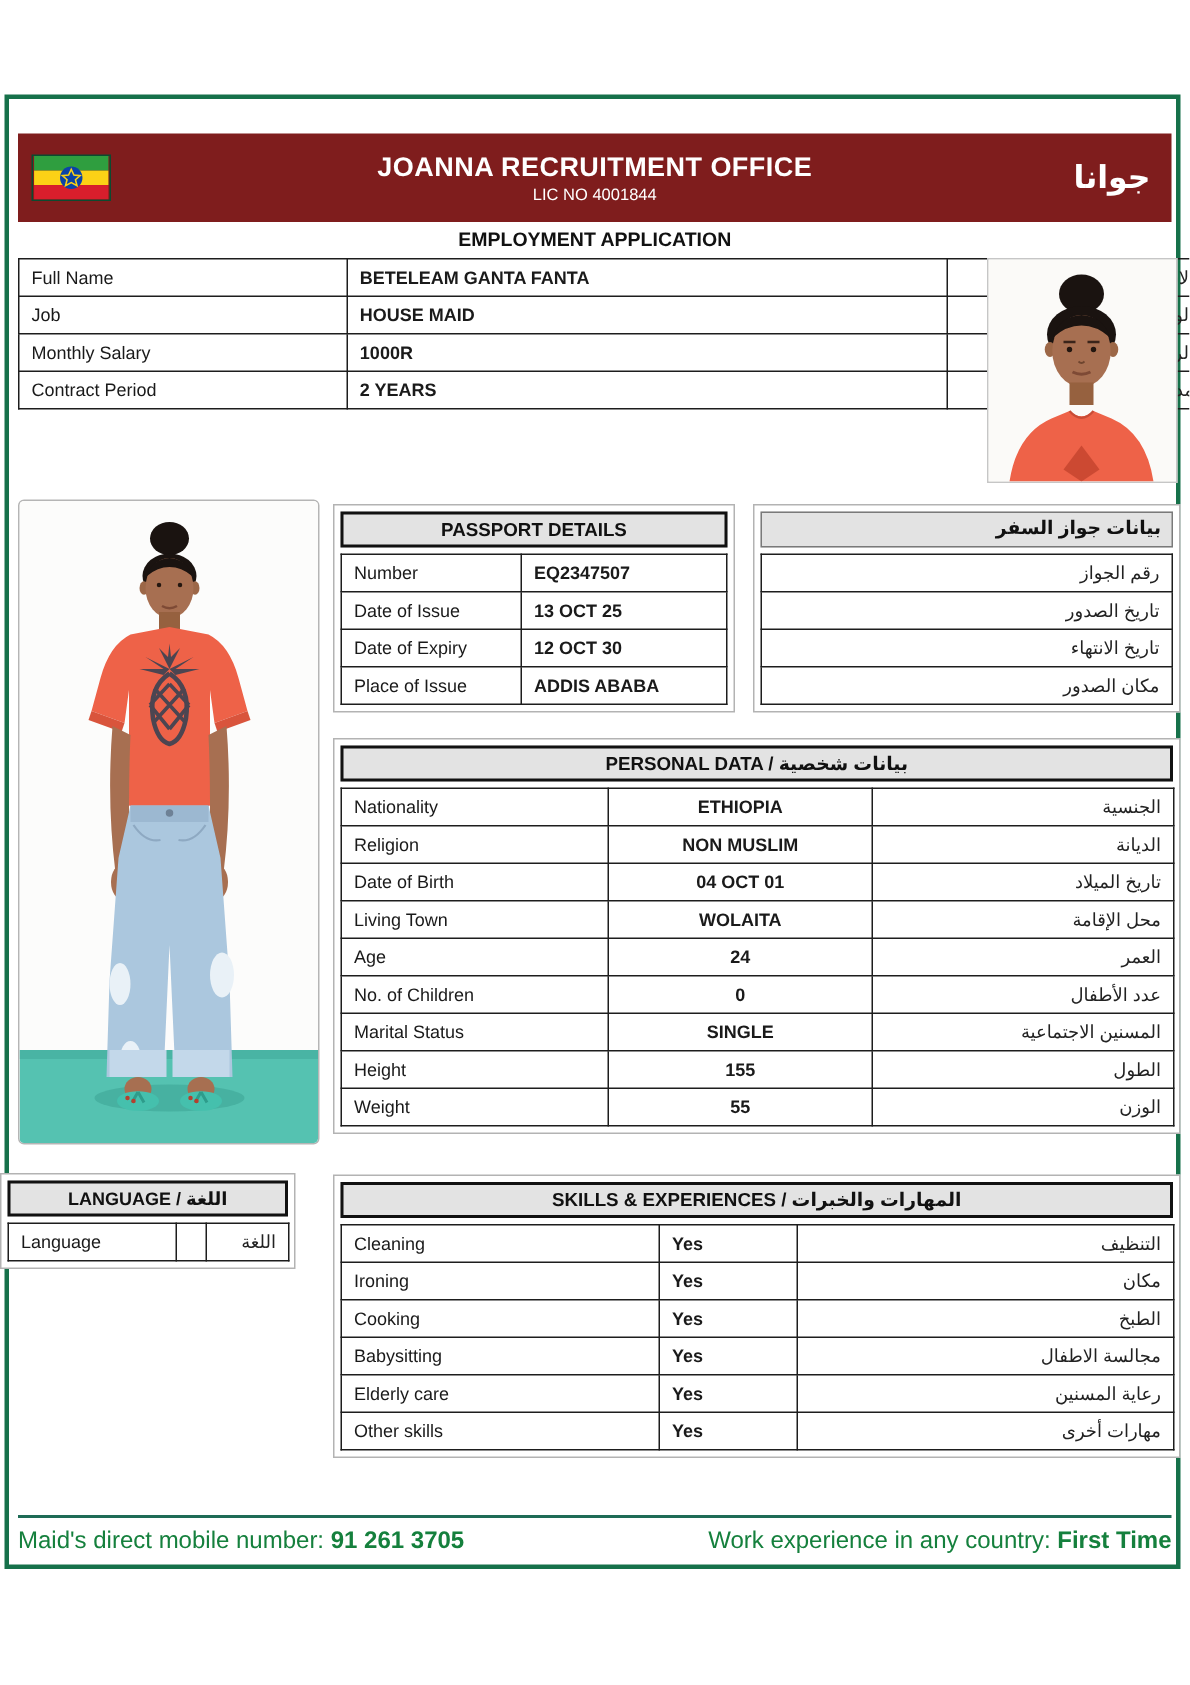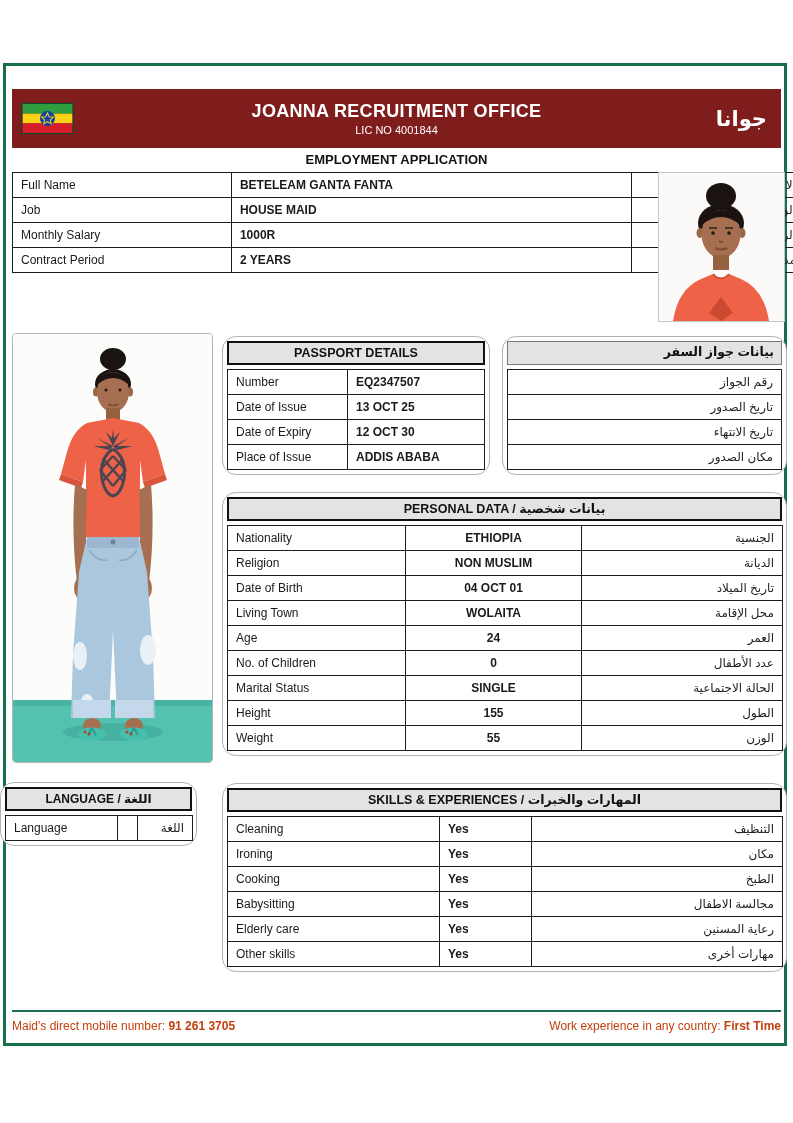--- a/index.html
+++ b/index.html
@@ -39,21 +39,21 @@
   .app-table td.val { width:325px; }
   .app-table td.ar  { width:141px; }
 
   
   .photo-head { position:absolute; left:658px; top:172px; width:127px; height:150px;
                 border:1px solid #c6c6c6; background:#fbfaf8; }
   .photo-full { position:absolute; left:12px; top:333px; width:201px; height:430px;
                 border:1px solid #b5b5b5; border-radius:4px; background:#fcfcfb; overflow:hidden; }
 
   
-  .card { position:absolute; border:1px solid #b3b3b3; border-radius:14px; background:#fff; padding:4px; }
+  .card { position:absolute; border:1px solid #b3b3b3; border-radius:0; background:#fff; padding:4px; }
   .sec-head { border:2px solid #111; background:#e3e3e3; font-weight:bold; font-size:12.5px;
               text-align:center; height:24px; line-height:21px; margin-bottom:4px; color:#111;
               overflow:hidden; white-space:nowrap; }
   .sec-head.light { border:1.5px solid #7a7a7a; text-align:right; padding-right:7px; direction:rtl; }
 
   .pass-en { left:222px; top:336px; width:268px; }
   .pass-en td.lbl { width:120px; }
   .pass-ar { left:502px; top:336px; width:285px; }
   .pass-ar td { border-color:#333; }
 
@@ -71,21 +71,21 @@
   .language td.ar  { width:55px; }
 
   .skills { left:222px; top:783px; width:565px; }
   .skills td.lbl { width:212px; }
   .skills td.val { width:92px; }
   .skills td.ar  { width:251px; }
 
   
   .footer-rule { position:absolute; left:12px; top:1010px; width:769px; height:2px; background:#1e6b56; }
   .footer { position:absolute; left:12px; top:1019px; width:769px; display:flex;
-            justify-content:space-between; font-size:12px; color:#c2410c; }
+            justify-content:space-between; font-size:16px; color:#15803d; }
   .footer b { font-weight:bold; }
 </style>
 </head>
 <body>
 
 <div class="page">
 
   <div class="frame"></div>
 
   <div class="header-bar">
@@ -282,21 +282,21 @@
         <td class="ar">العمر</td>
       </tr>
       <tr>
         <td class="lbl">No. of Children</td>
         <td class="val">0</td>
         <td class="ar">عدد الأطفال</td>
       </tr>
       <tr>
         <td class="lbl">Marital Status</td>
         <td class="val">SINGLE</td>
-        <td class="ar">الحالة الاجتماعية</td>
+        <td class="ar">المسنين الاجتماعية</td>
       </tr>
       <tr>
         <td class="lbl">Height</td>
         <td class="val">155</td>
         <td class="ar">الطول</td>
       </tr>
       <tr>
         <td class="lbl">Weight</td>
         <td class="val">55</td>
         <td class="ar">الوزن</td>

